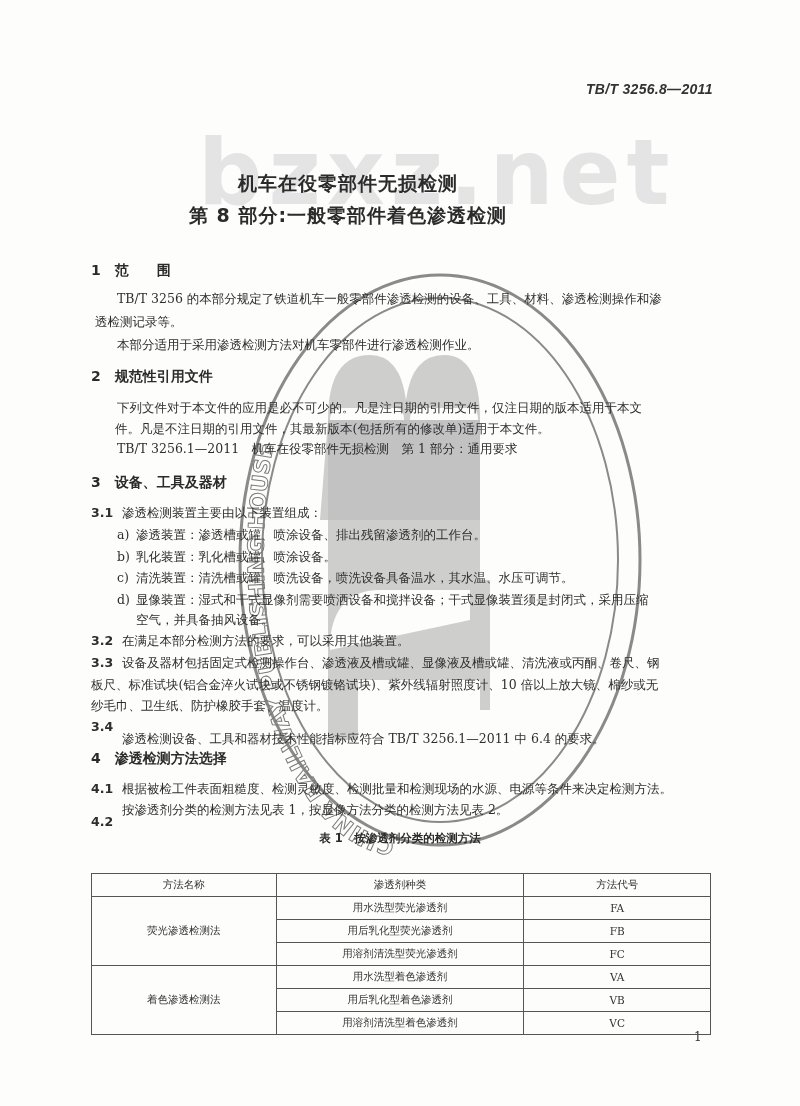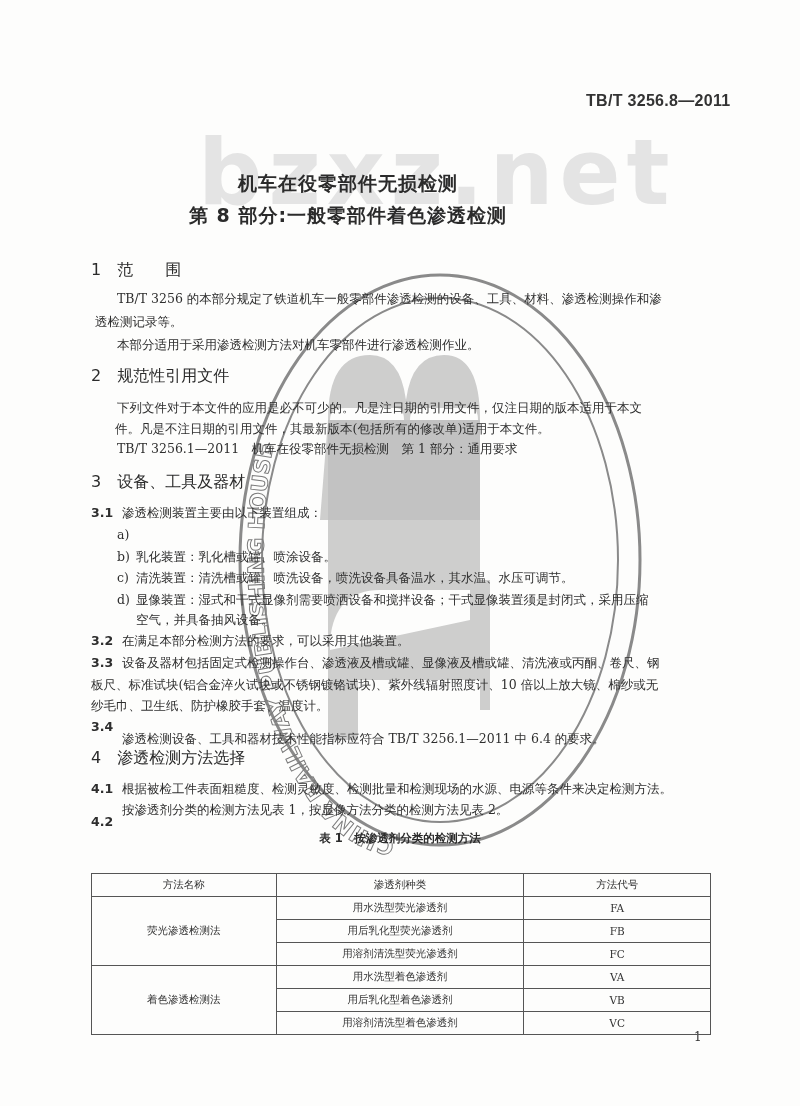--- a/index.html
+++ b/index.html
@@ -1,27 +1,27 @@
 <!DOCTYPE html>
 <html><head>
 <meta charset="utf-8">
 <style>
   html, body { margin: 0; padding: 0; }
   body {
     width: 800px; height: 1106px; background: #fdfdfc; position: relative; overflow: hidden;
     font-family: "DejaVu Serif", "Liberation Serif", serif; color: #2a2a2a;
   }
   .page { position: absolute; inset: 0; }
-  .std-code { position: absolute; left: 586px; top: 92px; font-family: "Liberation Sans", "DejaVu Sans", sans-serif; font-weight: bold; font-size: 16px; color: #333; letter-spacing: 0.3px; }
+  .std-code { position: absolute; left: 586px; top: 81px; font-family: "Liberation Sans", "DejaVu Sans", sans-serif; font-weight: bold; font-size: 14px; color: #333; letter-spacing: 0.3px; font-style: italic; }
   .wm-text { position: absolute; left: 198px; top: 128px; font-family: "DejaVu Sans", sans-serif; font-weight: bold; font-size: 90px; color: #e4e4e4; letter-spacing: 6px; line-height: 1; z-index: 0; }
   .title { position: absolute; left: 0; width: 696px; text-align: center; font-family: "DejaVu Sans", sans-serif; font-weight: bold; font-size: 19px; color: #2b2b2b; z-index: 2; letter-spacing: 1px; }
   .title.t1 { top: 171px; }
   .title.t2 { top: 203px; }
   .text { position: absolute; font-size: 12.5px; line-height: 16px; white-space: nowrap; z-index: 2; color: #2e2e2e; }
-  .heading { font-family: "DejaVu Sans", sans-serif; font-weight: normal; font-size: 16px; color: #2b2b2b; }
+  .heading { font-family: "DejaVu Sans", sans-serif; font-weight: bold; font-size: 14px; color: #2b2b2b; }
   .num { font-family: "DejaVu Sans", sans-serif; font-weight: bold; }
   .stamp { position: absolute; left: 0; top: 0; z-index: 1; pointer-events: none; }
   table.t { position: absolute; left: 91px; top: 851px; width: 620px; border-collapse: collapse; z-index: 2; font-size: 10.5px; color: #333; margin-top: 22px; }
   table.t td, table.t th { border: 1px solid #555; height: 22px; text-align: center; font-weight: normal; padding: 0; }
   table.t { border: 1.5px solid #333; }
   .caption { position: absolute; left: 0; width: 800px; top: 831px; text-align: center; font-family: "DejaVu Sans", sans-serif; font-weight: bold; font-size: 11.5px; z-index: 2; color: #2b2b2b; }
   .pageno { position: absolute; left: 694px; top: 1030px; font-size: 12px; color: #333; }
 </style>
 </head>
 <body>
@@ -61,20 +61,21 @@
   <div class="text heading" style="left:91px; top:368px;">2　规范性引用文件</div>
   <div class="text" style="left:117px; top:400px;">下列文件对于本文件的应用是必不可少的。凡是注日期的引用文件，仅注日期的版本适用于本文</div>
   <div class="text" style="left:91px; top:421px;margin-left:24px;">件。凡是不注日期的引用文件，其最新版本(包括所有的修改单)适用于本文件。</div>
   <div class="text" style="left:117px; top:441px;">TB/T 3256.1—2011　机车在役零部件无损检测　第 1 部分：通用要求</div>
 
   <div class="text heading" style="left:91px; top:474px;">3　设备、工具及器材</div>
   <div class="text num" style="left:91px; top:505px;">3.1</div>
   <div class="text" style="left:122px; top:505px;">渗透检测装置主要由以下装置组成：</div>
 
   <div class="text" style="left:117px; top:527px;">a)</div>
+  <div class="text" style="left:136px; top:527px;">渗透装置：渗透槽或罐、喷涂设备、排出残留渗透剂的工作台。</div>
   <div class="text" style="left:117px; top:549px;">b)</div>
   <div class="text" style="left:136px; top:549px;">乳化装置：乳化槽或罐、喷涂设备。</div>
   <div class="text" style="left:117px; top:570px;">c)</div>
   <div class="text" style="left:136px; top:570px;">清洗装置：清洗槽或罐、喷洗设备，喷洗设备具备温水，其水温、水压可调节。</div>
   <div class="text" style="left:117px; top:592px;">d)</div>
   <div class="text" style="left:136px; top:592px;">显像装置：湿式和干式显像剂需要喷洒设备和搅拌设备；干式显像装置须是封闭式，采用压缩</div>
   <div class="text" style="left:136px; top:612px;">空气，并具备抽风设备。</div>
 
   <div class="text num" style="left:91px; top:633px;">3.2</div>
   <div class="text" style="left:122px; top:633px;">在满足本部分检测方法的要求，可以采用其他装置。</div>

